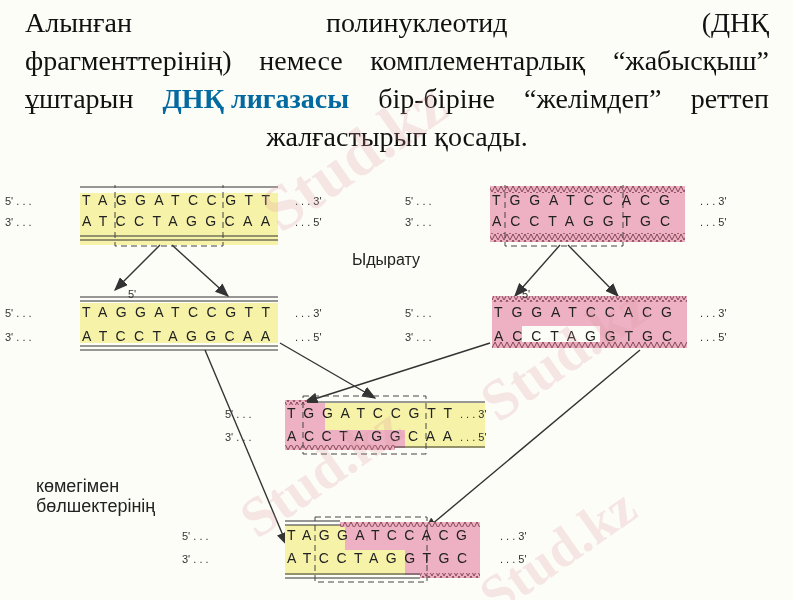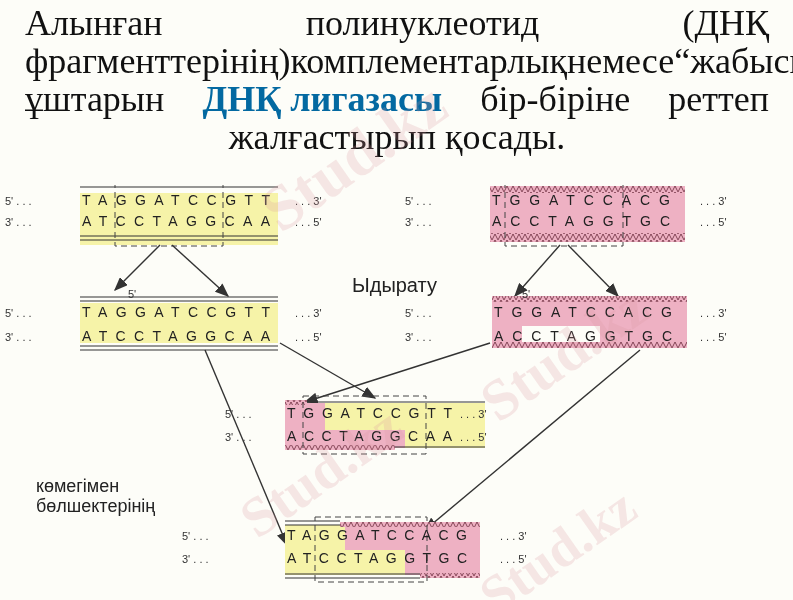--- a/index.html
+++ b/index.html
@@ -1,45 +1,46 @@
 <!DOCTYPE html>
 <html><head>
 <meta charset="utf-8">
 <style>
   html, body { margin:0; padding:0; }
   body { width:793px; height:600px; overflow:hidden; background:#fdfdf8; position:relative; font-family:"Liberation Serif", serif; }
-  .para { position:absolute; left:25px; top:4px; width:744px; font-size:36px; line-height:38px; color:#111; text-align:justify; }
+  .para { position:absolute; left:25px; top:4px; width:744px; font-size:28px; line-height:38px; color:#111; text-align:justify; }
   .para .line { display:flex; justify-content:space-between; white-space:nowrap; }
   .para .line.last { justify-content:center; }
   .red { color:#0369a1; font-weight:bold; }
   .diagram { position:absolute; left:0; top:185px; width:793px; height:415px; }
   .lbl { position:absolute; font-family:"Liberation Sans", sans-serif; color:#222; }
   .seqtxt { font-family:"Liberation Sans", sans-serif; font-size:14px; letter-spacing:0; fill:#222; }
   .endtxt { font-family:"Liberation Sans", sans-serif; font-size:11px; fill:#333; }
   .wm { position:absolute; font-family:"Liberation Serif", serif; font-weight:bold; color:rgba(220,150,160,0.22); transform:rotate(-35deg); pointer-events:none; }
 </style>
 </head>
 <body>
 
 <div class="para">
   <div class="line">
     <span>Алынған</span>
     <span>полинуклеотид</span>
     <span>(ДНҚ</span>
   </div>
   <div class="line">
     <span>фрагменттерінің)</span>
+    <span>немесе</span>
     <span>комплементарлық</span>
-    <span>немесе</span>
     <span>“жабысқыш”</span>
   </div>
   <div class="line">
     <span>ұштарын</span>
     <span class="red">ДНҚ лигазасы</span>
     <span>бір-біріне</span>
+    <span>“желімдеп”</span>
     <span>реттеп</span>
   </div>
   <div class="line last">
     <span>жалғастырып қосады.</span>
   </div>
 </div>
 
 <div class="diagram">
   <svg width="793" height="415" viewBox="0 185 793 415" xmlns="http://www.w3.org/2000/svg">
     <defs>
@@ -146,21 +147,21 @@
       <rect x="315" y="517" width="112" height="65" fill="none" stroke="#444" stroke-dasharray="6,4"></rect>
       <text class="seqtxt" x="287" y="540" textLength="180">TAGGATCCACG</text>
       <text class="seqtxt" x="287" y="563" textLength="180">ATCCTAGGTGC</text>
       <text class="endtxt" x="182" y="540">5'   . . .</text>
       <text class="endtxt" x="182" y="563">3'   . . .</text>
       <text class="endtxt" x="500" y="540">. . .   3'</text>
       <text class="endtxt" x="500" y="563">. . .   5'</text>
     </g>
   </svg>
 
-  <div class="lbl" style="left:352px; top:89px; font-size:20px;">Ыдырату</div>
+  <div class="lbl" style="left:352px; top:66px; font-size:16px;">Ыдырату</div>
   <div class="lbl" style="left:36px; top:291px; font-size:18px; line-height:20px;">
     <div>көмегімен</div>
     <div>бөлшектерінің</div>
   </div>
 </div>
 
 <div class="wm" style="left:250px; top:120px; font-size:64px;">Stud.kz</div>
 <div class="wm" style="left:470px; top:320px; font-size:58px;">Stud.kz</div>
 <div class="wm" style="left:230px; top:440px; font-size:56px;">Stud.kz</div>
 <div class="wm" style="left:470px; top:520px; font-size:54px;">Stud.kz</div>

